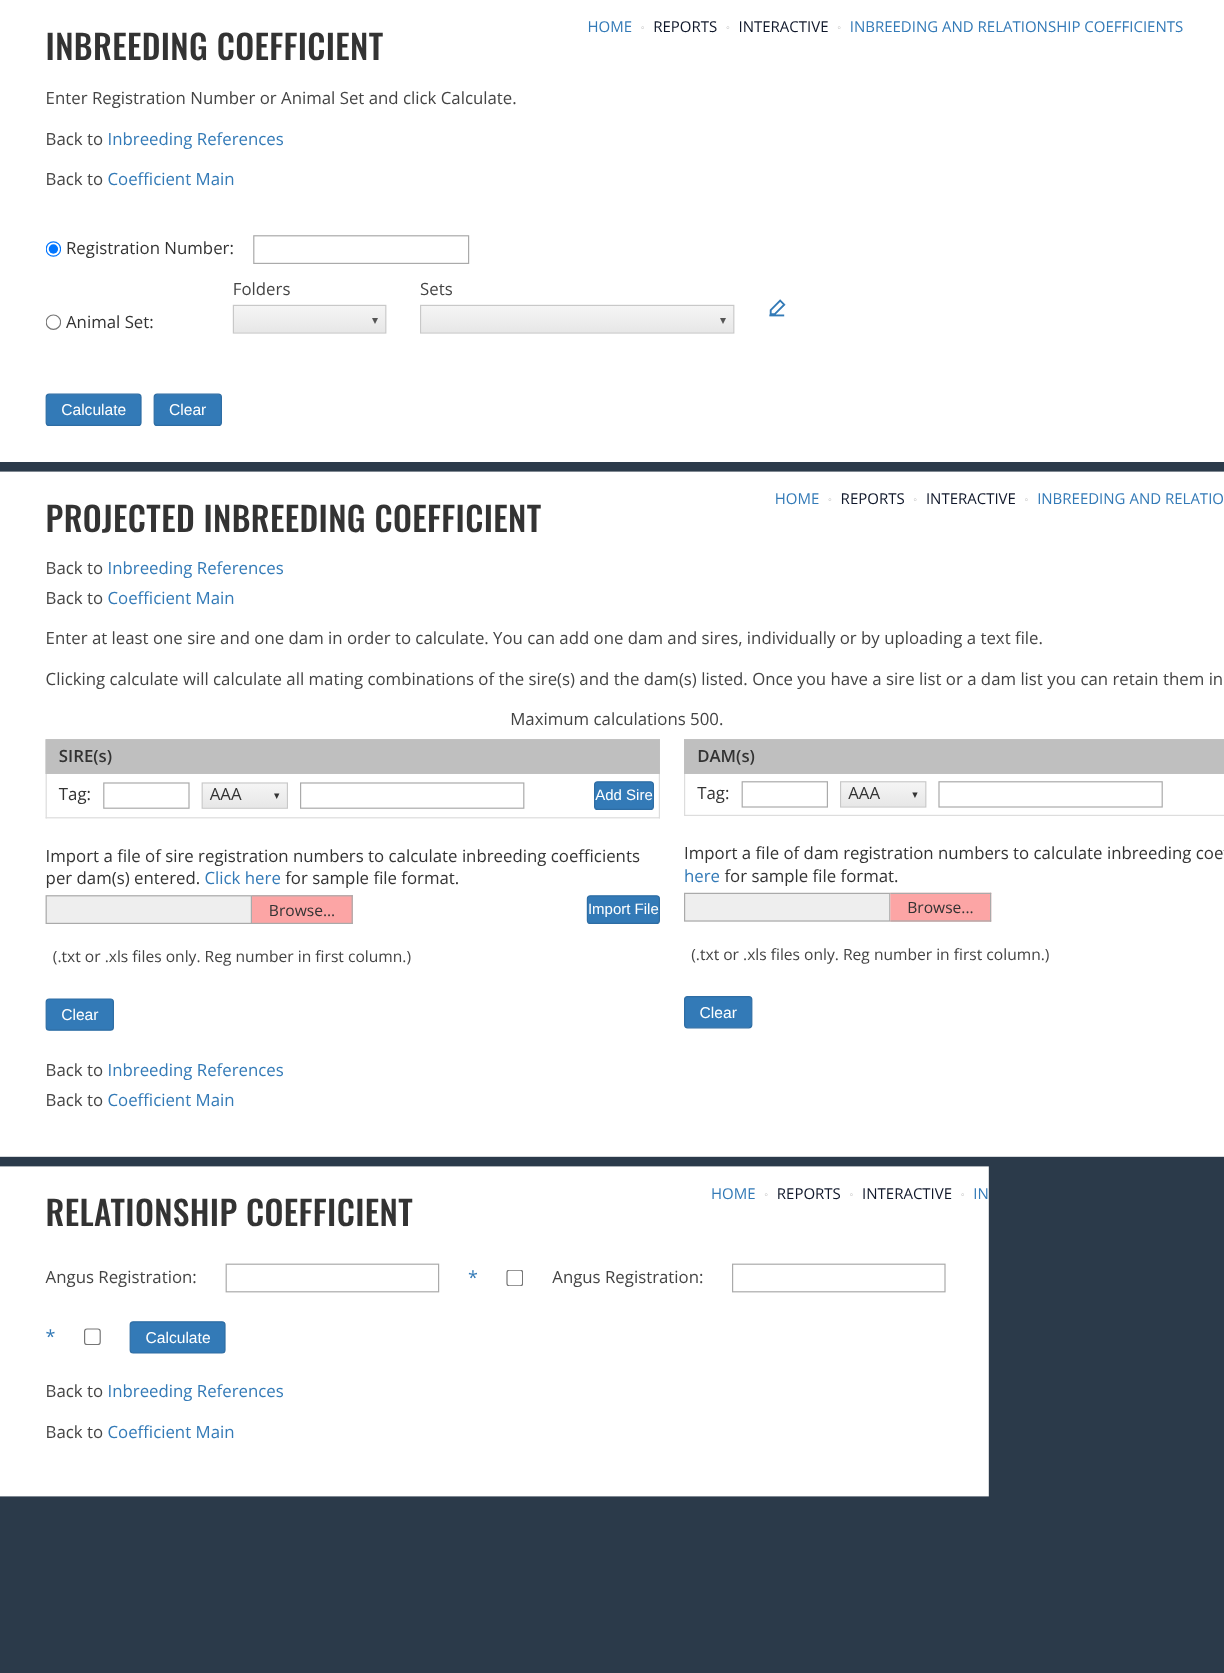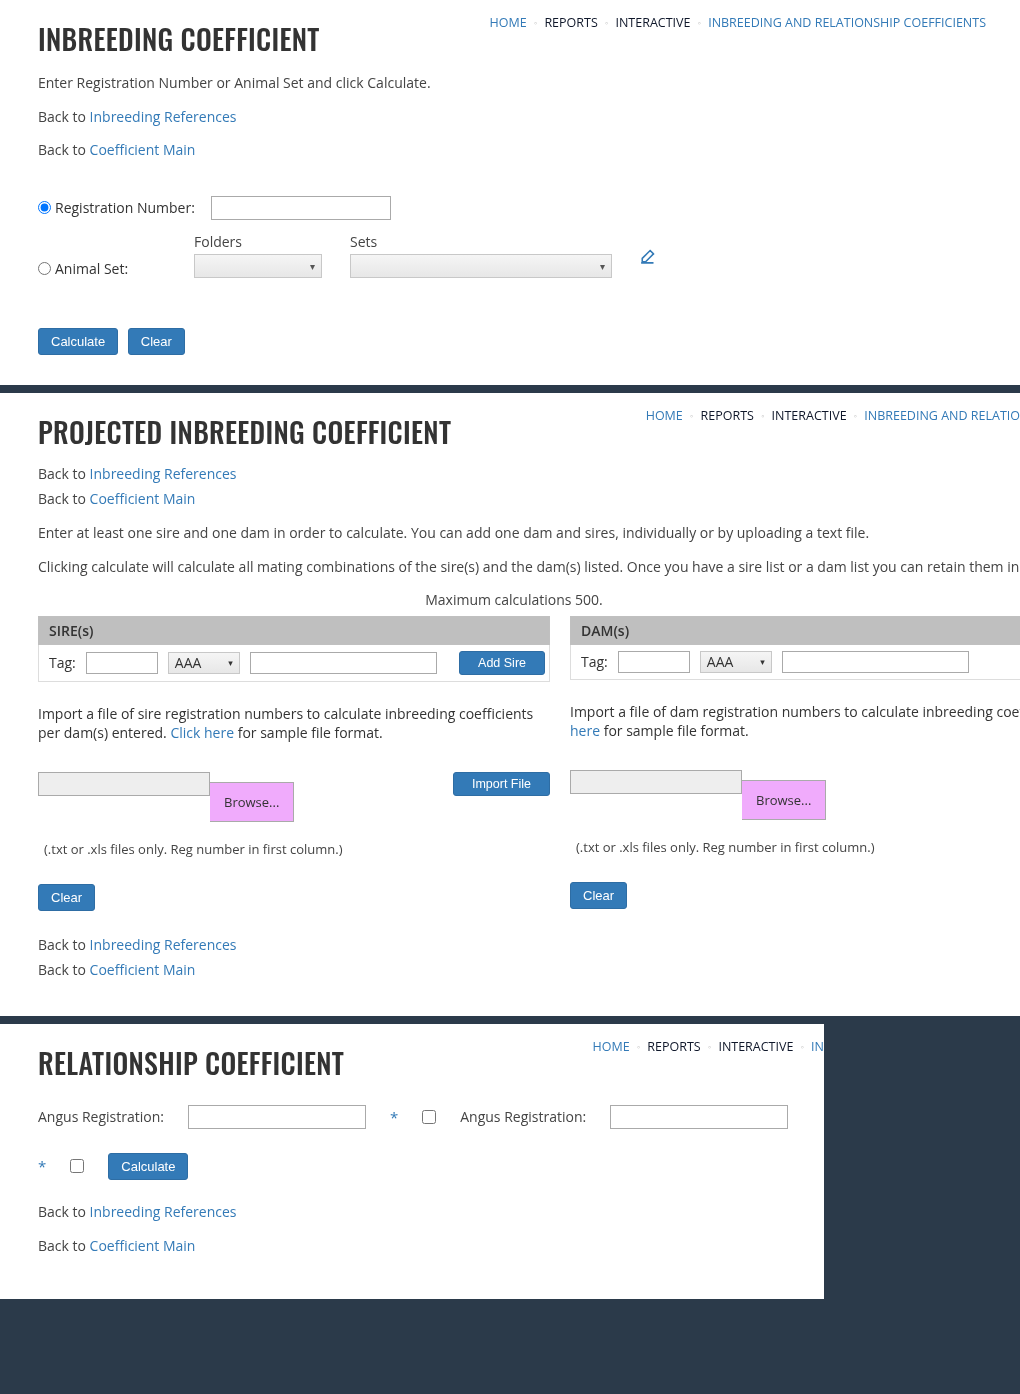--- a/index.html
+++ b/index.html
@@ -74,21 +74,21 @@
     display: inline-block;
     background: #337ab7;
     border: 1px solid #2e6da4;
     color: #fff;
     font-size: 13px;
     padding: 5px 12px;
     border-radius: 3px;
     cursor: pointer;
   }
   .btn + .btn { margin-left: 6px; }
-  .btn-sm { font-size: 12.5px; padding: 4px 18px; }
+  .btn-sm { font-size: 12.5px; padding: 4px 0; }
   .btn-area { margin-top: 50px; }
   .grid-head {
     background: #bfbfbf;
     padding: 4px 10px;
     font-weight: 600;
     color: #333;
     border: 1px solid #c0c0c0;
   }
   .two-col { display: flex; gap: 20px; margin-top: 6px; }
   .col { flex: 0 0 512px; min-width: 0; }
@@ -97,21 +97,21 @@
   .tag-row input.small { width: 72px; height: 22px; border:1px solid #aaa; padding:0 4px; }
   .tag-row .sel-small { width: 72px; height: 22px; display:inline-flex; align-items:center; border:1px solid #c8c8c8; background:linear-gradient(#f5f5f5,#e7e7e7); padding:0 6px; cursor:pointer; }
   .tag-row .sel-small .caret { margin-left:auto; font-size:9px; }
   .tag-row input.wide { flex:0 0 180px; height:22px; border:1px solid #aaa; padding:0 4px; }
   .import-block { margin-top: 22px; font-size: 14px; }
   .browse-row { display:flex; align-items:center; gap:0; margin-top:4px; }
   .browse-path {
     height: 24px; border:1px solid #aaa; background:#eee; width:172px;
   }
   .browse-btn {
-    height:40px; border:1px solid #aaa; border-left:none; background:#f0abfc; padding:0 14px; font-size:13px; cursor:pointer; display:inline-flex; align-items:center;margin-top:36px;
+    height:24px; border:1px solid #aaa; border-left:none; background:#fca5a5; padding:0 14px; font-size:13px; cursor:pointer; display:inline-flex; align-items:center;
   }
   .note { font-size: 13px; margin-left: 6px; margin-top: 18px; color:#444; }
   .edit-icon { width:18px; height:18px; display:inline-block; color:#337ab7; }
   .angus-row { display:flex; align-items:center; gap:24px; margin-top:22px; flex-wrap: wrap; }
   .angus-row label { color:#444; }
   .angus-row input[type=text] { width:178px; height:24px; border:1px solid #aaa; padding:0 4px; }
   .star { color:#337ab7; font-size:15px; }
   .angus-row input[type=checkbox] { width:14px; height:14px; }
   .back-links .para { margin: 6px 0; }
   .spacer-right { margin-left:auto; }

